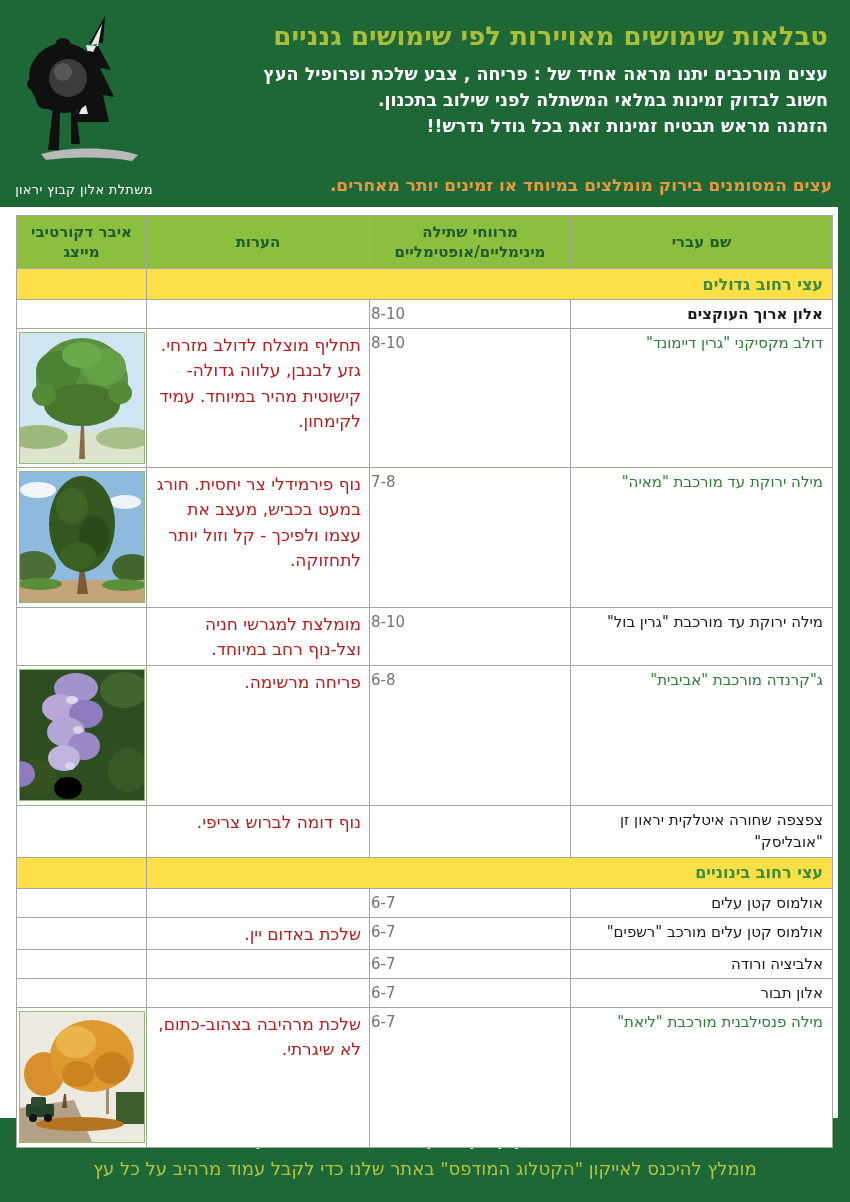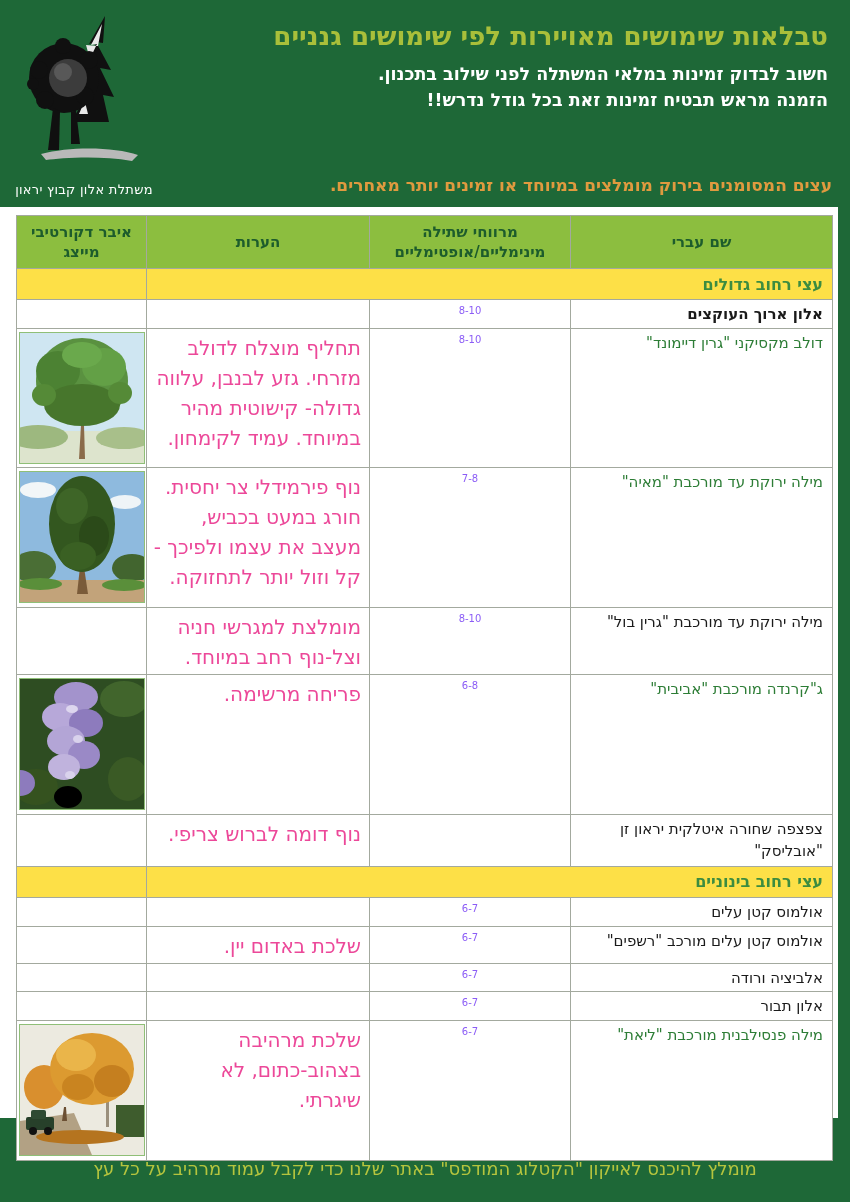--- a/index.html
+++ b/index.html
@@ -21,22 +21,22 @@
   .tbl{position:absolute;top:215px;right:17px;width:816px;border-collapse:collapse;
        table-layout:fixed;background:#ffffff;z-index:5;}
   .tbl td{border:1px solid #a3a99e;vertical-align:top;overflow:hidden;}
   .hdr td{background:#8cbe3f;color:#1d5c2c;font-weight:bold;text-align:center;
           font-size:15px;vertical-align:middle;height:50px;line-height:1.35;}
   .sec td{background:#fde047;color:#3c8c40;font-weight:bold;font-size:16px;
           padding:3px 9px;vertical-align:middle;height:24px;}
   .nm{font-size:15px;padding:4px 9px 2px 14px;color:#1a1a1a;line-height:1.45;}
   .ng{color:#2d7d36;}
   .nb{font-weight:bold;}
-  .sp{text-align:center;font-size:10px;padding-top:5px;color:#8b5cf6;}
-  .nt{font-size:20px;padding:4px 8px 2px 5px;line-height:1.5;color:#ec4899;}
+  .sp{text-align:left;font-size:15px;padding-top:5px;color:#737373;}
+  .nt{font-size:17px;padding:4px 8px 2px 5px;line-height:1.5;color:#b91c1c;}
   .organ{padding:0;background:#ffffff;}
   .organ svg{display:block;width:124px;height:130px;margin:3px auto;border:1px solid #8fbf77;}
   tr.t138{height:138px;} tr.t140{height:140px;} tr.t52{height:52px;}
   tr.t30{height:30px;} tr.t27{height:27px;} tr.t26{height:26px;}
 
   
   .footer{position:absolute;top:1118px;left:0;width:100%;height:84px;background:#1e6837;
           text-align:center;box-sizing:border-box;padding-top:13px;z-index:4;}
   .f1{color:#ffffff;font-size:15.5px;font-weight:bold;}
   .f2{color:#b5c43e;font-size:18px;margin-top:9px;}
@@ -63,20 +63,21 @@
         <circle cx="49" cy="70" r="19" fill="#3c3c3c"></circle>
         <circle cx="44" cy="64" r="9" fill="#585858"></circle>
         <path d="M34,100 L29,142 L40,142 L41,103 Z" fill="#101010"></path>
         <path d="M52,104 L52,136 L61,136 L57,102 Z" fill="#101010"></path>
       </svg>
       <div class="logo-caption">משתלת אלון קבוץ יראון</div>
     </div>
 
     <div class="banner-main">
       <h1 class="banner-title">טבלאות שימושים מאויירות לפי שימושים גנניים</h1>
+      <div class="banner-line">עצים מורכבים יתנו מראה אחיד של : פריחה , צבע שלכת ופרופיל העץ</div>
       <div class="banner-line">חשוב לבדוק זמינות במלאי המשתלה לפני שילוב בתכנון.</div>
       <div class="banner-line">הזמנה מראש תבטיח זמינות זאת בכל גודל נדרש!!</div>
     </div>
 
     <div class="banner-notes">
       <div>עצים המסומנים בירוק מומלצים במיוחד או זמינים יותר מאחרים.</div>
     </div>
   </header>
 
   <table class="tbl">

